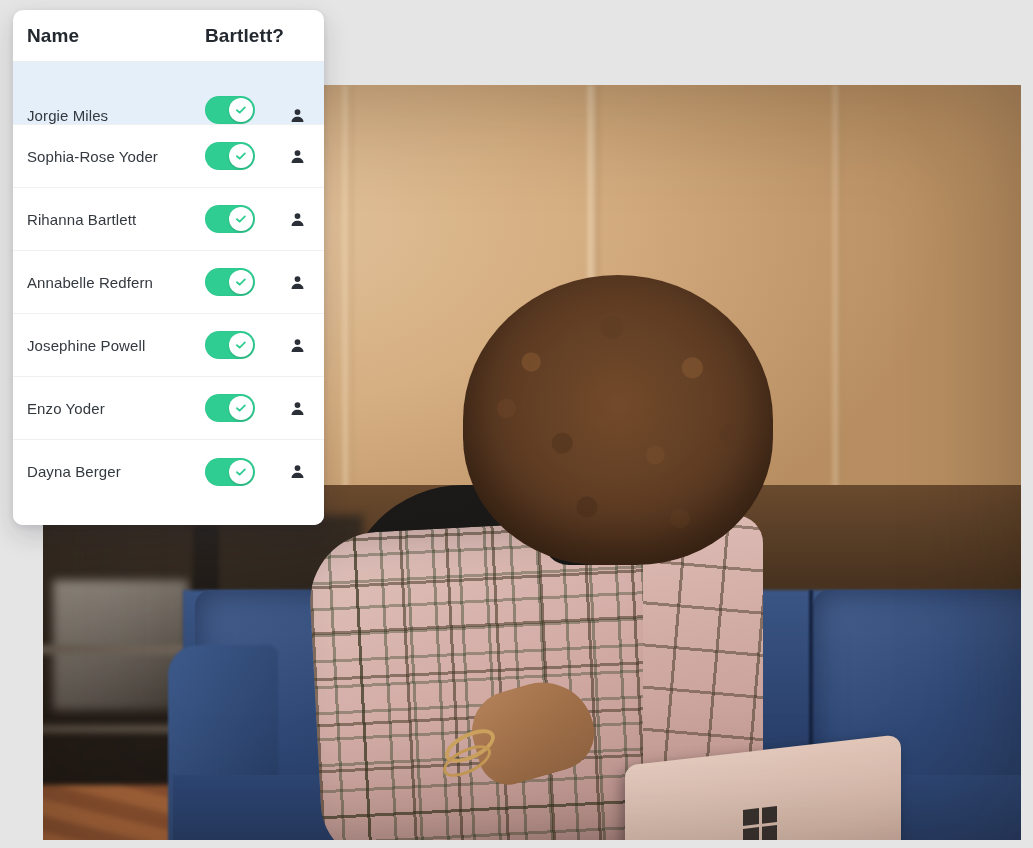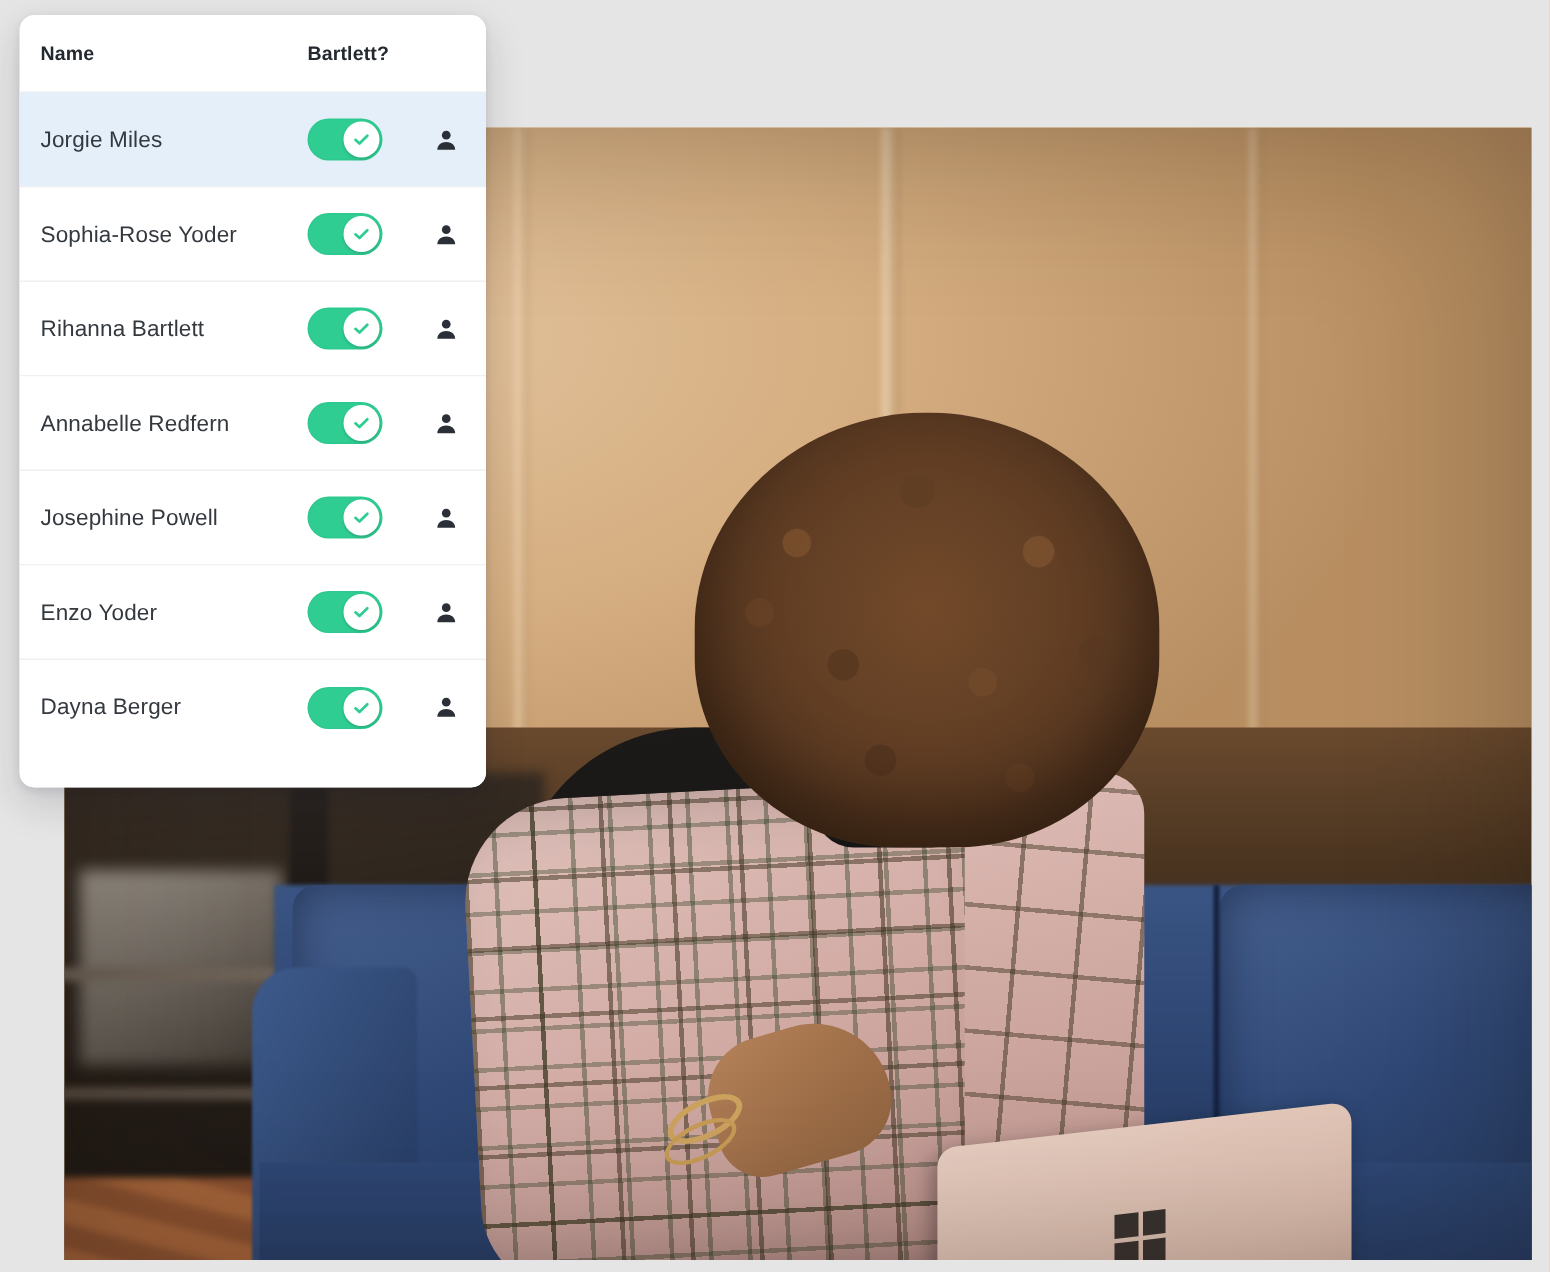--- a/index.html
+++ b/index.html
@@ -209,34 +209,34 @@
     box-shadow: 0 10px 26px rgba(20,25,40,0.17), 0 2px 6px rgba(20,25,40,0.09);
     overflow: hidden;
   }
   .thead {
     display: flex; align-items: center;
     height: 52px;
     padding: 0 14px 0 14px;
     border-bottom: 1px solid #ebeef1;
   }
   .th {
-    font-size: 13px; font-weight: bold; color: #23292f;
+    font-size: 19px; font-weight: bold; color: #23292f;
     letter-spacing: .1px;
   }
   .th.name   { width: 178px; }
   .th.enroll { flex: 1; }
 
   .trow {
     display: flex; align-items: center;
     height: 63px;
     padding: 0 14px;
     border-bottom: 1px solid #eef0f2;
     background: #ffffff;
   }
-  .trow.selected { background: #e4effa; }
+  .trow.selected { background: #e4effa; align-items: flex-end; }
   .trow:last-of-type { border-bottom: none; }
 
   .cell-name {
     width: 178px;
     font-size: 15px; color: #33393f; letter-spacing: .1px;
     white-space: nowrap;
   }
   .cell-toggle { width: 62px; }
   .cell-icon { flex: 1; display: flex; justify-content: flex-end; padding-right: 4px; }
 

